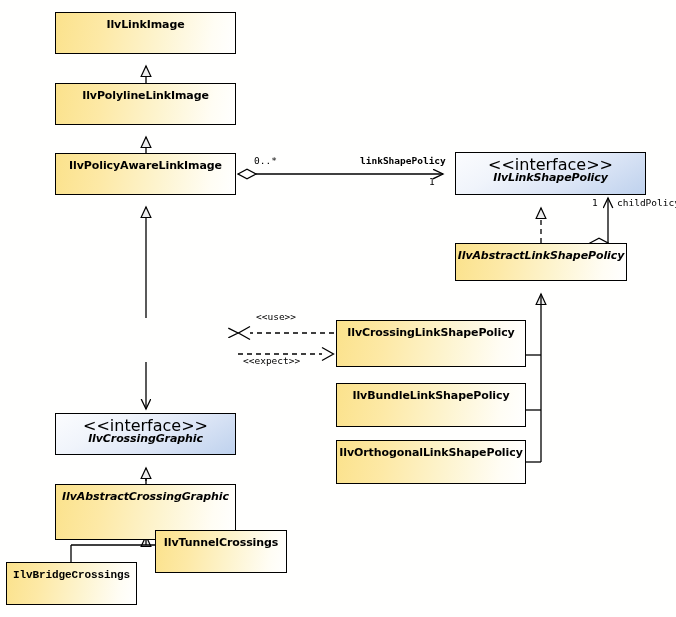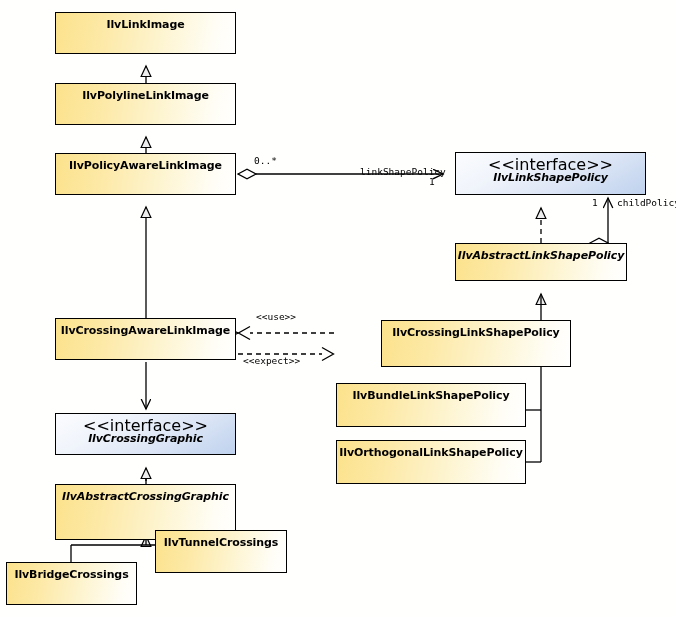--- a/index.html
+++ b/index.html
@@ -108,54 +108,51 @@
 
   <div class="node iface" style="left:455px;top:152px;width:191px;height:43px;">
     <div class="stereo">&lt;&lt;interface&gt;&gt;</div>
     <div class="ttl abs">IlvLinkShapePolicy</div>
   </div>
 
   <div class="node cls" style="left:455px;top:243px;width:172px;height:38px;">
     <div class="ttl abs">IlvAbstractLinkShapePolicy</div>
   </div>
 
-  <div class="node cls" style="left:55px;top:318px;width:181px;height:42px;">
-    <div class="ttl">IlvCrossingAwareLinkImage</div>
-  </div>
 
-  <div class="node cls" style="left:336px;top:320px;width:190px;height:47px;margin-left:45px;">
+  <div class="node cls" style="left:336px;top:320px;width:190px;height:47px;">
     <div class="ttl">IlvCrossingLinkShapePolicy</div>
   </div>
 
   <div class="node cls" style="left:336px;top:383px;width:190px;height:44px;">
     <div class="ttl">IlvBundleLinkShapePolicy</div>
   </div>
 
   <div class="node cls" style="left:336px;top:440px;width:190px;height:44px;">
     <div class="ttl">IlvOrthogonalLinkShapePolicy</div>
   </div>
 
   <div class="node iface" style="left:55px;top:413px;width:181px;height:42px;">
     <div class="stereo">&lt;&lt;interface&gt;&gt;</div>
     <div class="ttl abs">IlvCrossingGraphic</div>
   </div>
 
   <div class="node cls" style="left:55px;top:484px;width:181px;height:56px;">
     <div class="ttl abs">IlvAbstractCrossingGraphic</div>
   </div>
 
-  <div class="node cls" style="left:6px;top:562px;width:131px;height:43px;">
+  <div class="node cls" style="left:6px;top:562px;width:131px;height:43px;font-family:Liberation Mono, monospace;">
     <div class="ttl">IlvBridgeCrossings</div>
   </div>
 
   <div class="node cls" style="left:155px;top:530px;width:132px;height:43px;">
     <div class="ttl">IlvTunnelCrossings</div>
   </div>
 
   <div class="lbl mono" style="left:254px;top:155px;">0..*</div>
-  <div class="lbl mono" style="left:360px;top:166px;">linkShapePolicy</div>
+  <div class="lbl mono" style="left:360px;top:155px;font-weight:bold;">linkShapePolicy</div>
   <div class="lbl mono" style="left:429px;top:176px;">1</div>
   <div class="lbl mono" style="left:592px;top:197px;">1</div>
   <div class="lbl mono" style="left:617px;top:197px;">childPolicy</div>
   <div class="lbl mono" style="left:256px;top:311px;">&lt;&lt;use&gt;&gt;</div>
   <div class="lbl mono" style="left:243px;top:355px;">&lt;&lt;expect&gt;&gt;</div>
 
 </div>
 
 </body></html>

